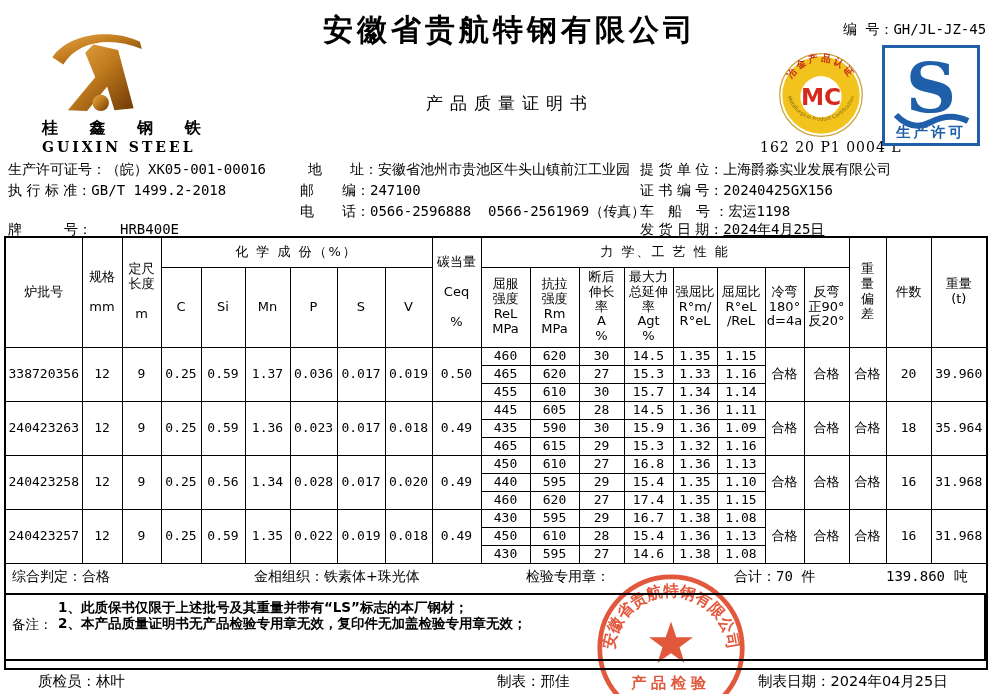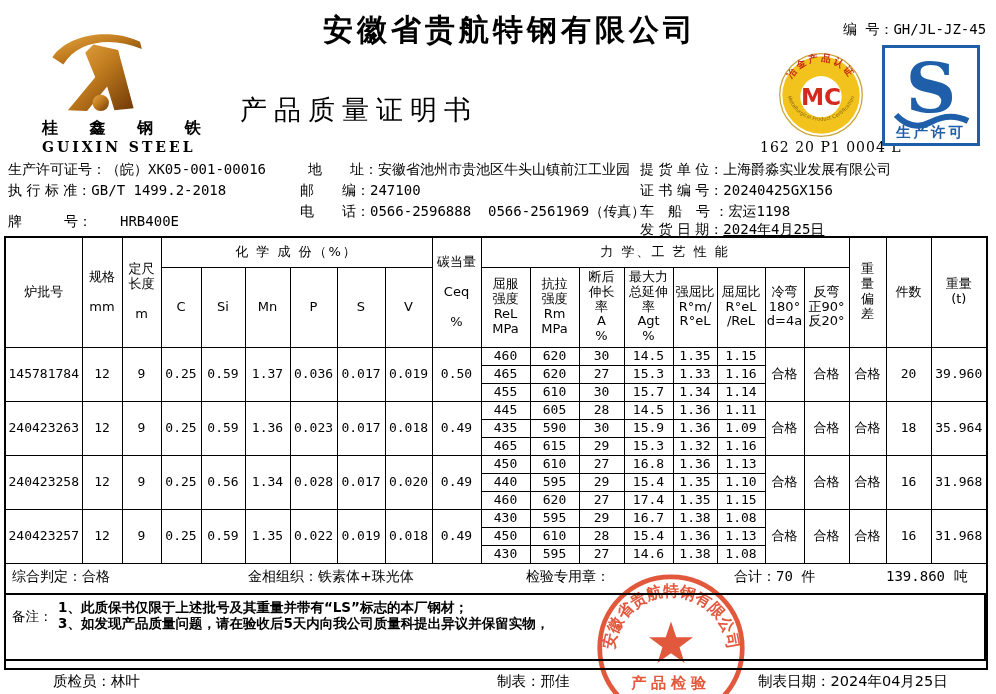--- a/index.html
+++ b/index.html
@@ -10,23 +10,23 @@
   }
   .abs { position:absolute; }
 
   
   .company-title {
     left:240px; top:10px; width:540px; text-align:center;
     font-family:"DejaVu Serif", serif; font-weight:bold;
     font-size:30px; letter-spacing:4px; white-space:nowrap;
   }
   .doc-title {
-    left:240px; top:92px; width:540px; 
+    left:240px; top:92px; width:540px; text-align:center;
     font-family:"DejaVu Serif", serif;
-    font-size:27px; letter-spacing:7px; white-space:nowrap;
+    font-size:17px; letter-spacing:7px; white-space:nowrap;
   }
   .serial { left:843px; top:21px; font-size:14px; white-space:nowrap;
     font-family:"DejaVu Sans Mono","DejaVu Sans", sans-serif; }
 
   
   .logo { left:42px; top:28px; width:170px; }
   .logo-cn { margin-top:2px; font-weight:bold; font-size:16px; letter-spacing:13px;
     font-family:"DejaVu Serif", serif; white-space:nowrap; }
   .logo-en { font-size:14px; letter-spacing:3px; font-family:"DejaVu Serif", serif;
     font-weight:bold; white-space:nowrap; }
@@ -64,21 +64,21 @@
   .sum-cell { position:relative; height:27px; }
   .sum-span { position:absolute; top:4px; font-size:14px; white-space:pre;
     font-family:"DejaVu Sans", sans-serif; }
   .mono { font-family:"DejaVu Sans Mono","DejaVu Sans", sans-serif; }
 
   
   .notes {
     left:4px; top:593px; width:982px; height:68px;
     border:2px solid #000; font-size:13.5px;
   }
-  .notes-label { position:absolute; left:6px; top:13px; white-space:nowrap; }
+  .notes-label { position:absolute; left:6px; top:21px; white-space:nowrap; }
   .notes-lines { position:absolute; left:52px; top:4px; line-height:16px;font-weight:bold; }
   .notes-lines div { white-space:pre; }
 
   
   .footer-item { position:absolute; top:672px; font-size:14.5px; white-space:nowrap; }
 
   
   .stamp { left:595px; top:572px; opacity:0.92; mix-blend-mode:multiply; z-index:5; }
 </style>
 </head>
@@ -132,21 +132,21 @@
     <svg width="98" height="101" viewBox="0 0 98 101">
       <rect x="1.5" y="1.5" width="95" height="98" fill="#fff" stroke="#1f5fa9" stroke-width="3"></rect>
       <text x="49" y="67" text-anchor="middle" font-size="70" font-weight="bold" fill="#1f5fa9" font-family="DejaVu Serif, serif">S</text>
       <path d="M14,70 Q30,87 49,77 T86,76" stroke="#1f5fa9" stroke-width="6" fill="none"></path>
       <text x="49" y="92" text-anchor="middle" font-size="14.5" font-weight="bold" fill="#1f5fa9" letter-spacing="3" font-family="DejaVu Sans, sans-serif">生产许可</text>
     </svg>
   </div>
 
   <div class="info-line" style="left:8px;  top:161px;text-align:center;"><span class="lbl">生产许可证号：</span><span class="val">（皖）XK05-001-00016</span></div>
   <div class="info-line" style="left:8px;  top:182px;"><span class="lbl">执 行 标 准：</span><span class="val">GB/T 1499.2-2018</span></div>
-  <div class="info-line" style="left:8px;  top:213px;"><span class="lbl">牌　　　号：</span><span class="val">　　HRB400E</span></div>
+  <div class="info-line" style="left:8px;  top:221px;"><span class="lbl">牌　　　号：</span><span class="val">　　HRB400E</span></div>
 
   <div class="info-line" style="left:308px; top:161px;"><span class="lbl">地　　址：</span><span class="val">安徽省池州市贵池区牛头山镇前江工业园</span></div>
   <div class="info-line" style="left:300px; top:182px;"><span class="lbl">邮　　编：</span><span class="val">247100</span></div>
   <div class="info-line" style="left:300px; top:203px;"><span class="lbl">电　　话：</span><span class="val">0566-2596888  0566-2561969（传真）</span></div>
 
   <div class="info-line" style="left:640px; top:161px;"><span class="lbl">提 货 单 位：</span><span class="val">上海爵淼实业发展有限公司</span></div>
   <div class="info-line" style="left:640px; top:182px;"><span class="lbl">证 书 编 号：</span><span class="val">20240425GX156</span></div>
   <div class="info-line" style="left:640px; top:203px;"><span class="lbl">车　船　号 ：</span><span class="val">宏运1198</span></div>
   <div class="info-line" style="left:640px; top:221px;text-decoration:underline;"><span class="lbl">发 货 日 期：</span><span class="val">2024年4月25日</span></div>
 
@@ -232,21 +232,21 @@
 /ReL</th>
       <th>冷弯
 180°
 d=4a</th>
       <th>反弯
 正90°
 反20°</th>
     </tr>
 
     <tr class="sub">
-      <td rowspan="3">145781784</td>
+      <td rowspan="3">338720356</td>
       <td rowspan="3">12</td>
       <td rowspan="3">9</td>
       <td rowspan="3">0.25</td>
       <td rowspan="3">0.59</td>
       <td rowspan="3">1.37</td>
       <td rowspan="3">0.036</td>
       <td rowspan="3">0.017</td>
       <td rowspan="3">0.019</td>
       <td rowspan="3">0.50</td>
       <td>460</td>
@@ -394,39 +394,39 @@
       <td>595</td>
       <td>27</td>
       <td>14.6</td>
       <td>1.38</td>
       <td>1.08</td>
     </tr>
 
     <tr class="sumrow">
       <td colspan="21" class="sum-cell cjk">
         <span class="sum-span" style="left:6px;"><span>综合判定：</span><span>合格</span></span>
-        <span class="sum-span" style="left:242px;"><span>金相组织：</span><span>铁素体+珠光体</span></span>
+        <span class="sum-span" style="left:248px;"><span>金相组织：</span><span>铁素体+珠光体</span></span>
         <span class="sum-span" style="left:520px;">检验专用章：</span>
         <span class="sum-span" style="left:728px;"><span>合计：</span><span class="mono">70 件</span></span>
         <span class="sum-span mono" style="left:880px;">139.860</span>
         <span class="sum-span" style="left:948px;">吨</span>
       </td>
     </tr>
   </tbody>
     </table>
 
   <div class="abs notes">
     <div class="notes-label">备注：</div>
     <div class="notes-lines">
       <div>1、此质保书仅限于上述批号及其重量并带有“LS”标志的本厂钢材；</div>
-      <div>3、如发现产品质量问题，请在验收后5天内向我公司质量科提出异议并保留实物，</div>
+      <div>2、本产品质量证明书无产品检验专用章无效，复印件无加盖检验专用章无效；</div>
     </div>
   </div>
 
-  <div class="footer-item" style="left:53px;"><span>质检员：</span><span>林叶</span></div>
+  <div class="footer-item" style="left:38px;"><span>质检员：</span><span>林叶</span></div>
   <div class="footer-item" style="left:497px;"><span>制表：</span><span>邢佳</span></div>
   <div class="footer-item" style="left:758px;"><span>制表日期：</span><span>2024年04月25日</span></div>
 
   <div class="abs stamp">
     <svg width="152" height="152" viewBox="0 0 160 160">
       <defs>
         <path id="stampArc" d="M 23,104 A 60,60 0 1 1 137,104"></path>
       </defs>
       <circle cx="80" cy="80" r="75" fill="none" stroke="#e0492c" stroke-width="5"></circle>
       <text font-size="16.5" font-weight="bold" fill="#e0492c" font-family="DejaVu Sans, sans-serif">

